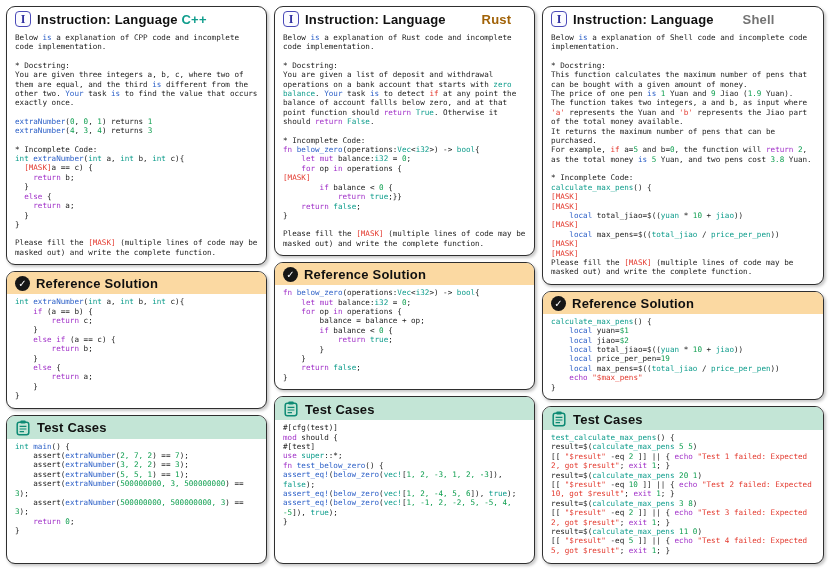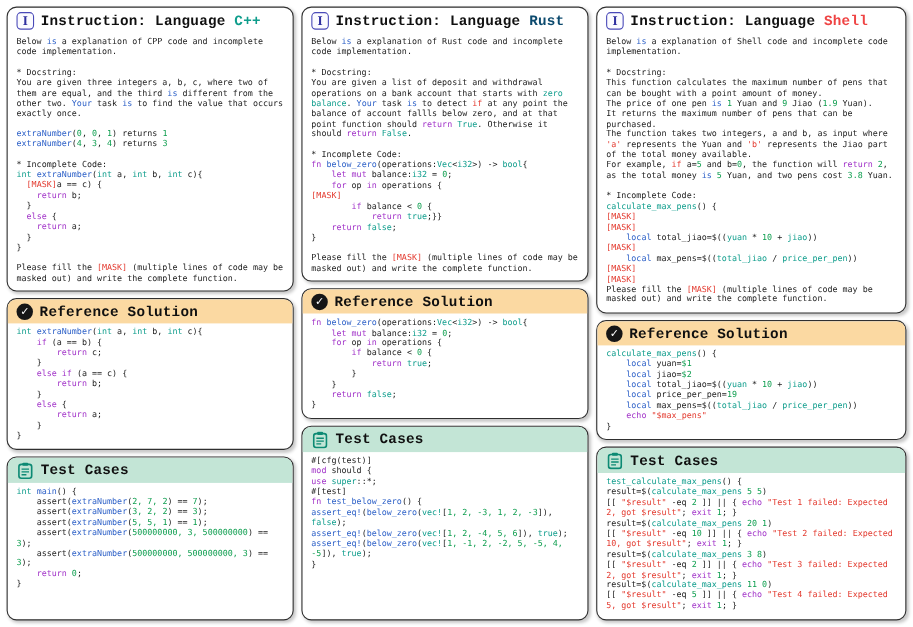--- a/index.html
+++ b/index.html
@@ -8,21 +8,21 @@
   #figure{box-sizing:border-box;width:830px;height:570px;padding:6px;
           display:grid;grid-template-columns:1fr 1fr 1.08fr;gap:7px;background:#ffffff}
   .column{display:flex;flex-direction:column;gap:6px;min-width:0;height:100%}
   .card{background:#fff;border:1.3px solid #2f2f2f;border-radius:9px;
         box-shadow:1.5px 2px 3px rgba(0,0,0,.22);overflow:hidden;
         display:flex;flex-direction:column}
   .card.grow{flex:1 1 auto}
   .card-header{display:flex;align-items:center;gap:6px;padding:4px 8px 3px;flex:0 0 auto}
   .ref-header{background:#fbd9a2}
   .test-header{background:#c3e5d6}
-  .title{margin:0;font-family:Liberation Mono, monospace;
+  .title{margin:0;font-family:Liberation Sans, sans-serif;
          font-weight:700;font-size:13px;color:#101010;letter-spacing:.2px;white-space:nowrap}
   .card-body{padding:3px 8px 7px;font-size:7.6px;line-height:1.24;color:#1c1c1c;flex:1 1 auto}
   .line{white-space:pre-wrap;word-break:break-word;min-height:9px}
   .tk-t{color:#1c1c1c}
   .tk-b{color:#2b5fc7}
   .tk-g{color:#0e9e4f}
   .tk-c{color:#0f9d8c}
   .tk-p{color:#a132c8}
   .tk-r{color:#e33a2f}
   .instr-icon{flex:0 0 auto;width:16px;height:16px;border:1.6px solid #4a4ab8;border-radius:4px;
@@ -106,21 +106,21 @@
           <div class="line"><span class="tk-t">    </span><span class="tk-p">return</span><span class="tk-t"> </span><span class="tk-g">0</span><span class="tk-t">;</span></div>
           <div class="line"><span class="tk-t">}</span></div>
         </div>
     </article>
   </section>
 
   <section class="column">
     <article class="card">
       <header class="card-header">
         <span class="instr-icon">I</span>
-        <h2 class="title"><span class="t-prefix">Instruction: Language </span><span class="t-lang" style="color: #0c4a6e;">Rust</span></h2>
+        <h2 class="title"><span class="t-prefix">Instruction: Language </span><span class="t-lang" style="color: #a16207; margin-left: 32px;">Rust</span></h2>
       </header>
       <div class="card-body instr-body">
           <div class="line"><span class="tk-t">Below </span><span class="tk-b">is</span><span class="tk-t"> a explanation of Rust code and incomplete code implementation.</span></div>
           <div class="line"></div>
           <div class="line"><span class="tk-t">* Docstring:</span></div>
           <div class="line"><span class="tk-t">You are given a list of deposit and withdrawal operations on a bank account that starts with </span><span class="tk-c">zero balance</span><span class="tk-t">. </span><span class="tk-b">Your</span><span class="tk-t"> task </span><span class="tk-b">is</span><span class="tk-t"> to detect </span><span class="tk-r">if</span><span class="tk-t"> at any point the balance of account fallls below zero, and at that point function should </span><span class="tk-p">return</span><span class="tk-t"> </span><span class="tk-c">True</span><span class="tk-t">. Otherwise it should </span><span class="tk-p">return</span><span class="tk-t"> </span><span class="tk-c">False</span><span class="tk-t">.</span></div>
           <div class="line"></div>
           <div class="line"><span class="tk-t">* Incomplete Code:</span></div>
           <div class="line"><span class="tk-p">fn</span><span class="tk-t"> </span><span class="tk-b">below_zero</span><span class="tk-t">(operations:</span><span class="tk-c">Vec</span><span class="tk-t">&lt;</span><span class="tk-c">i32</span><span class="tk-t">&gt;) -&gt; </span><span class="tk-c">bool</span><span class="tk-t">{</span></div>
           <div class="line"><span class="tk-t">    </span><span class="tk-p">let</span><span class="tk-t"> </span><span class="tk-p">mut</span><span class="tk-t"> balance:</span><span class="tk-c">i32</span><span class="tk-t"> = </span><span class="tk-g">0</span><span class="tk-t">;</span></div>
@@ -136,20 +136,21 @@
     </article>
     <article class="card">
       <header class="card-header ref-header">
         <span class="check-icon">✓</span>
         <h2 class="title t-ref">Reference Solution</h2>
       </header>
       <div class="card-body ref-body">
           <div class="line"><span class="tk-p">fn</span><span class="tk-t"> </span><span class="tk-b">below_zero</span><span class="tk-t">(operations:</span><span class="tk-c">Vec</span><span class="tk-t">&lt;</span><span class="tk-c">i32</span><span class="tk-t">&gt;) -&gt; </span><span class="tk-c">bool</span><span class="tk-t">{</span></div>
           <div class="line"><span class="tk-t">    </span><span class="tk-p">let</span><span class="tk-t"> </span><span class="tk-p">mut</span><span class="tk-t"> balance:</span><span class="tk-c">i32</span><span class="tk-t"> = </span><span class="tk-g">0</span><span class="tk-t">;</span></div>
           <div class="line"><span class="tk-t">    </span><span class="tk-p">for</span><span class="tk-t"> op </span><span class="tk-p">in</span><span class="tk-t"> operations {</span></div>
+          <div class="line"><span class="tk-t">        balance = balance + op;</span></div>
           <div class="line"><span class="tk-t">        </span><span class="tk-p">if</span><span class="tk-t"> balance &lt; </span><span class="tk-g">0</span><span class="tk-t"> {</span></div>
           <div class="line"><span class="tk-t">            </span><span class="tk-p">return</span><span class="tk-t"> </span><span class="tk-c">true</span><span class="tk-t">;</span></div>
           <div class="line"><span class="tk-t">        }</span></div>
           <div class="line"><span class="tk-t">    }</span></div>
           <div class="line"><span class="tk-t">    </span><span class="tk-p">return</span><span class="tk-t"> </span><span class="tk-c">false</span><span class="tk-t">;</span></div>
           <div class="line"><span class="tk-t">}</span></div>
         </div>
     </article>
     <article class="card grow">
       <header class="card-header test-header">
@@ -158,45 +159,45 @@
             <rect x="1.2" y="2.2" width="11.6" height="12.6" rx="2.2" fill="none" stroke="#0d8a74" stroke-width="1.5"></rect>
             <rect x="4.2" y="0.6" width="5.6" height="2.8" rx="1.2" fill="#0d8a74"></rect>
             <path d="M3.6 6.4h6.8M3.6 9h6.8M3.6 11.6h4.4" stroke="#0d8a74" stroke-width="1.2" fill="none"></path>
           </svg>
         </span>
         <h2 class="title t-test">Test Cases</h2>
       </header>
       <div class="card-body test-body">
           <div class="line"><span class="tk-t">#[cfg(test)]</span></div>
           <div class="line"><span class="tk-p">mod</span><span class="tk-t"> should {</span></div>
+          <div class="line"><span class="tk-t">#[test]</span></div>
           <div class="line"><span class="tk-p">use</span><span class="tk-t"> </span><span class="tk-c">super</span><span class="tk-t">::*;</span></div>
-          <div class="line"><span class="tk-t">#[test]</span></div>
           <div class="line"><span class="tk-p">fn</span><span class="tk-t"> </span><span class="tk-b">test_below_zero</span><span class="tk-t">() {</span></div>
           <div class="line"><span class="tk-b">assert_eq!</span><span class="tk-t">(</span><span class="tk-b">below_zero</span><span class="tk-t">(</span><span class="tk-c">vec!</span><span class="tk-t">[</span><span class="tk-g">1, 2, -3, 1, 2, -3</span><span class="tk-t">]), </span><span class="tk-c">false</span><span class="tk-t">);</span></div>
           <div class="line"><span class="tk-b">assert_eq!</span><span class="tk-t">(</span><span class="tk-b">below_zero</span><span class="tk-t">(</span><span class="tk-c">vec!</span><span class="tk-t">[</span><span class="tk-g">1, 2, -4, 5, 6</span><span class="tk-t">]), </span><span class="tk-c">true</span><span class="tk-t">);</span></div>
           <div class="line"><span class="tk-b">assert_eq!</span><span class="tk-t">(</span><span class="tk-b">below_zero</span><span class="tk-t">(</span><span class="tk-c">vec!</span><span class="tk-t">[</span><span class="tk-g">1, -1, 2, -2, 5, -5, 4, -5</span><span class="tk-t">]), </span><span class="tk-c">true</span><span class="tk-t">);</span></div>
           <div class="line"><span class="tk-t">}</span></div>
         </div>
     </article>
   </section>
 
   <section class="column">
     <article class="card">
       <header class="card-header">
         <span class="instr-icon">I</span>
-        <h2 class="title"><span class="t-prefix">Instruction: Language </span><span class="t-lang" style="color: #ef4444;">Shell</span></h2>
+        <h2 class="title"><span class="t-prefix">Instruction: Language </span><span class="t-lang" style="color: #737373; margin-left: 25px;">Shell</span></h2>
       </header>
       <div class="card-body instr-body">
           <div class="line"><span class="tk-t">Below </span><span class="tk-b">is</span><span class="tk-t"> a explanation of Shell code and incomplete code implementation.</span></div>
           <div class="line"></div>
           <div class="line"><span class="tk-t">* Docstring:</span></div>
-          <div class="line"><span class="tk-t">This function calculates the maximum number of pens that can be bought with a point amount of money.</span></div>
+          <div class="line"><span class="tk-t">This function calculates the maximum number of pens that can be bought with a given amount of money.</span></div>
           <div class="line"><span class="tk-t">The price of one pen </span><span class="tk-b">is</span><span class="tk-t"> </span><span class="tk-g">1</span><span class="tk-t"> Yuan and </span><span class="tk-g">9</span><span class="tk-t"> Jiao (</span><span class="tk-g">1.9</span><span class="tk-t"> Yuan).</span></div>
+          <div class="line"><span class="tk-t">The function takes two integers, a and b, as input where </span><span class="tk-r">'a'</span><span class="tk-t"> represents the Yuan and </span><span class="tk-r">'b'</span><span class="tk-t"> represents the Jiao part of the total money available.</span></div>
           <div class="line"><span class="tk-t">It returns the maximum number of pens that can be purchased.</span></div>
-          <div class="line"><span class="tk-t">The function takes two integers, a and b, as input where </span><span class="tk-r">'a'</span><span class="tk-t"> represents the Yuan and </span><span class="tk-r">'b'</span><span class="tk-t"> represents the Jiao part of the total money available.</span></div>
           <div class="line"><span class="tk-t">For example, </span><span class="tk-r">if</span><span class="tk-t"> a=</span><span class="tk-g">5</span><span class="tk-t"> and b=</span><span class="tk-g">0</span><span class="tk-t">, the function will </span><span class="tk-p">return</span><span class="tk-t"> </span><span class="tk-g">2</span><span class="tk-t">, as the total money </span><span class="tk-b">is</span><span class="tk-t"> </span><span class="tk-g">5</span><span class="tk-t"> Yuan, and two pens cost </span><span class="tk-g">3.8</span><span class="tk-t"> Yuan.</span></div>
           <div class="line"></div>
           <div class="line"><span class="tk-t">* Incomplete Code:</span></div>
           <div class="line"><span class="tk-c">calculate_max_pens</span><span class="tk-t">() {</span></div>
           <div class="line"><span class="tk-r">[MASK]</span></div>
           <div class="line"><span class="tk-r">[MASK]</span></div>
           <div class="line"><span class="tk-t">    </span><span class="tk-b">local</span><span class="tk-t"> total_jiao=$((</span><span class="tk-c">yuan</span><span class="tk-t"> * </span><span class="tk-g">10</span><span class="tk-t"> + </span><span class="tk-c">jiao</span><span class="tk-t">))</span></div>
           <div class="line"><span class="tk-r">[MASK]</span></div>
           <div class="line"><span class="tk-t">    </span><span class="tk-b">local</span><span class="tk-t"> max_pens=$((</span><span class="tk-c">total_jiao</span><span class="tk-t"> / </span><span class="tk-c">price_per_pen</span><span class="tk-t">))</span></div>
           <div class="line"><span class="tk-r">[MASK]</span></div>

